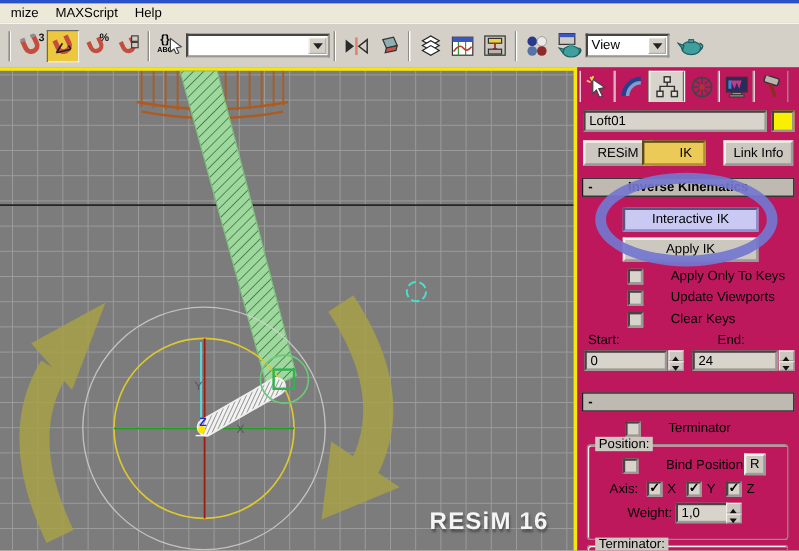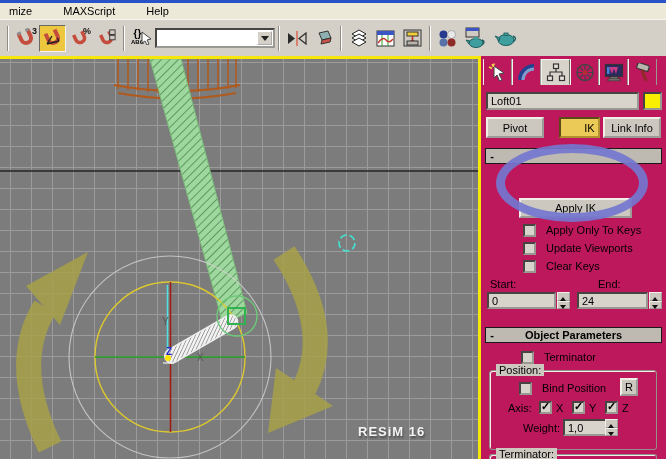--- a/index.html
+++ b/index.html
@@ -3,21 +3,21 @@
 <meta charset="utf-8">
 <style>
   * { margin:0; padding:0; box-sizing:border-box; }
   html,body { width:666px; height:459px; overflow:hidden; }
   body { font-family:"Liberation Sans", sans-serif; font-size:11px; color:#000; background:#d4d0c8; }
   #window { position:relative; width:666px; height:459px; background:#d4d0c8; overflow:hidden; }
 
   
   .titlebar-sliver { position:absolute; left:0; top:0; width:666px; height:3px; background:#2a52c8; }
   .menubar { position:absolute; left:0; top:3px; width:666px; height:16px; background:#ece9d8;
-             display:flex; align-items:flex-start; padding-left:2px;gap:17px; }
+             display:flex; align-items:flex-start; padding-left:2px; }
   .menu-item { padding:0 7px; height:16px; line-height:16px; cursor:default; }
   .toolbar { position:absolute; left:0; top:19px; width:666px; height:37px; background:#d4d0c8;
              border-top:1px solid #f5f4ef; display:flex; align-items:center; padding-left:4px; }
   .tbtn { width:27px; height:27px; display:flex; align-items:center; justify-content:center;
           position:relative; flex:none; }
   .tbtn.pressed { background:#edc83f; border:1px solid; border-color:#6a6a65 #f5f4ef #f5f4ef #6a6a65; }
   .sep { width:2px; height:25px; flex:none; margin:0 3px;
          background:linear-gradient(90deg,#8f8d86 1px,#ffffff 1px); }
   .sup { position:absolute; top:1px; right:2px; font-size:9px; font-weight:bold; color:#111; }
   .combo { height:20px; background:#fff; border:2px inset #9a9892; display:flex; align-items:center;
@@ -30,42 +30,42 @@
   .namedsel .abc { font-size:6px; font-weight:bold; letter-spacing:0; }
 
   
   #viewport { position:absolute; left:0; top:56px; width:481px; height:403px;
               border-top:3px solid #f6e60a; border-right:3px solid #f6e60a;
               background-color:#7c7c7c;
               background-image:linear-gradient(#9b9b9b 1px, transparent 1px),
                                linear-gradient(90deg,#9b9b9b 1px, transparent 1px);
               background-size:21px 21px; background-position:10px 3px; }
   #scene { position:absolute; left:0; top:0; width:478px; height:400px; }
-  .watermark { position:absolute; left:358px; top:365px; font-size:13px; font-weight:bold;
+  .watermark { position:absolute; left:358px; top:365px; font-size:20px; font-weight:bold;
                color:#f4f4f4; letter-spacing:1px; text-shadow:1px 2px 2px rgba(40,40,40,.55); }
 
   
   #panel { position:absolute; left:481px; top:56px; width:185px; height:403px; background:#be185d; }
   #panel > * { position:absolute; }
   .tabs { left:2px; top:3px; display:flex; height:26px; }
   .tab { width:29px; height:26px; display:flex; align-items:center; justify-content:center;
          border-right:1px solid #9a9892; border-left:1px solid #f5f4ef; }
   .tab.active { background:#d8d4cc; border:1px solid; border-color:#f5f4ef #6a6a65 #d8d4cc #f5f4ef; }
   .field { background:#d8d4cc; border:2px inset #9a9892; height:18px; line-height:14px;
            padding-left:3px; color:#000; }
   .btn { background:#ccc8c0; border:2px outset #f0efe8; display:flex; align-items:center;
          justify-content:center; height:21px; cursor:default; }
   .btn.amber { background:#ecca57; border:2px inset #b09030; }
   .btn.lavender { background:#c9c9f3; border:2px inset #8f8fd0; height:20px; }
   .swatch { width:19px; height:18px; background:#f8f000; border:2px inset #9a9892; }
   .rollout { left:4px; width:177px; height:16px; background:#beb9b1; border:1px solid #1a1a1a;
              display:flex; align-items:center; }
   .rollout .minus { width:12px; text-align:center; font-weight:bold; }
   .rollout .rtitle { flex:1; text-align:center; font-weight:bold; margin-left:-12px; }
-  .cbrow { display:flex; align-items:center; gap:10px; height:14px;text-align:center; }
+  .cbrow { display:flex; align-items:center; gap:23px; height:14px;text-align:center; }
   .cb { width:13px; height:13px; background:#d8d4cc; border:2px inset #9a9892; position:relative; flex:none; }
   .cb.checked::after { content:"✓"; position:absolute; left:0px; top:-3px; font-size:11px; font-weight:bold; }
   .spin { width:13px; height:17px; display:flex; flex-direction:column; }
   .spin span { flex:1; background:#ccc8c0; border:1px outset #f0efe8; position:relative; }
   .spin span::after { content:""; position:absolute; left:2px; border:3px solid transparent; }
   .spin .up::after   { top:1px; border-bottom:4px solid #111; }
   .spin .dn::after   { top:3px; border-top:4px solid #111; }
   .groupbox { border:1px solid #93908a; border-radius:3px; box-shadow:1px 1px 0 #f0efe8 inset; }
   .grouplabel { position:absolute; top:-7px; left:6px; background:#ccc8c0; padding:0 3px; }
   .annotation-ellipse { left:15px; top:88px; width:152px; height:78px; border:9px solid #7477cf;
@@ -200,20 +200,26 @@
       <svg width="24" height="22" viewBox="0 0 24 22">
         <rect x="3" y="1" width="13" height="9" fill="#cfcbc3" stroke="#333" stroke-width="1"></rect>
         <rect x="3" y="1" width="13" height="3" fill="#3b56c4"></rect>
         <ellipse cx="13" cy="16" rx="7" ry="4.5" fill="#3f9e9e" stroke="#1f5f5f" stroke-width="1"></ellipse>
         <polygon points="3,13 7,14 6,17" fill="#3f9e9e" stroke="#1f5f5f" stroke-width="1"></polygon>
         <path d="M19 13 q4 1.5 0 5" fill="none" stroke="#1f5f5f" stroke-width="1.4"></path>
         <rect x="11" y="10" width="4" height="2" fill="#3f9e9e"></rect>
       </svg>
     </div>
 
+    <div class="combo" style="width:70px">
+      <span>View</span>
+      <span class="dd">
+          <span class="arrow-down" style="margin-top:5px"></span>
+        </span>
+    </div>
 
     <div class="tbtn" style="margin-left:4px">
       <svg width="24" height="20" viewBox="0 0 24 20">
         <ellipse cx="12" cy="12" rx="8" ry="5.5" fill="#3f9e9e" stroke="#1f5f5f" stroke-width="1"></ellipse>
         <polygon points="1,8 6,10 5,13" fill="#3f9e9e" stroke="#1f5f5f" stroke-width="1"></polygon>
         <path d="M19 8 q5 2 0 6" fill="none" stroke="#1f5f5f" stroke-width="1.4"></path>
         <rect x="10" y="5" width="4" height="2.5" fill="#3f9e9e" stroke="#1f5f5f" stroke-width=".8"></rect>
       </svg>
     </div>
   </div>
@@ -333,28 +339,30 @@
         <svg width="20" height="19" viewBox="0 0 20 19">
           <rect x="4" y="1" width="12" height="6" rx="1.5" fill="#b9b5ad" stroke="#333" stroke-width="1.2" transform="rotate(18 10 4)"></rect>
           <line x1="9" y1="7" x2="13" y2="18" stroke="#8e2b28" stroke-width="3"></line>
         </svg>
       </div>
     </div>
 
     <div class="field" style="left:5px; top:36px; width:153px;">Loft01</div>
     <div class="swatch" style="left:162px; top:36px;"></div>
 
-    <div class="btn" style="left:5px; top:61px; width:58px;">Pivot</div>
-    <div class="btn amber" style="left:78px; top:61px; width:41px;padding-left:20px;">IK</div>
+    <div class="btn" style="left:5px; top:61px; width:58px;">RESiM</div>
+    <div class="btn amber" style="left:54px; top:61px; width:53px;padding-left:20px;">IK</div>
     <div class="btn" style="left:122px; top:61px; width:58px;">Link Info</div>
 
     <div class="rollout" style="top:92px;">
       <span class="minus">-</span>
-    </div>
-
+      <span class="rtitle">Inverse Kinematics</span>
+    </div>
+
+    <div class="btn lavender" style="left:38px; top:117px; width:113px;">Interactive IK</div>
     <div class="btn" style="left:38px; top:142px; width:113px; height:20px;">Apply IK</div>
 
     <div class="annotation-ellipse"></div>
 
     <div class="cbrow" style="position:absolute; left:42px; top:167px;">
       <span class="cb"></span>
       <span>Apply Only To Keys</span>
     </div>
     <div class="cbrow" style="position:absolute; left:42px; top:185px;">
       <span class="cb"></span>
@@ -374,21 +382,20 @@
         <span class="dn"></span>
       </div>
     <div class="field" style="left:96px; top:236px; width:71px; height:17px;">24</div>
     <div class="spin" style="left:168px; top:236px;">
         <span class="up"></span>
         <span class="dn"></span>
       </div>
 
     <div class="rollout" style="top:271px;">
       <span class="minus">-</span>
-      <span class="rtitle">Object Parameters</span>
     </div>
 
     <div class="cbrow" style="position:absolute; left:40px; top:294px;">
       <span class="cb"></span>
       <span>Terminator</span>
     </div>
 
     <div class="groupbox" style="position:absolute; left:8px; top:314px; width:168px; height:80px;">
       <span class="grouplabel">Position:</span>
     </div>

